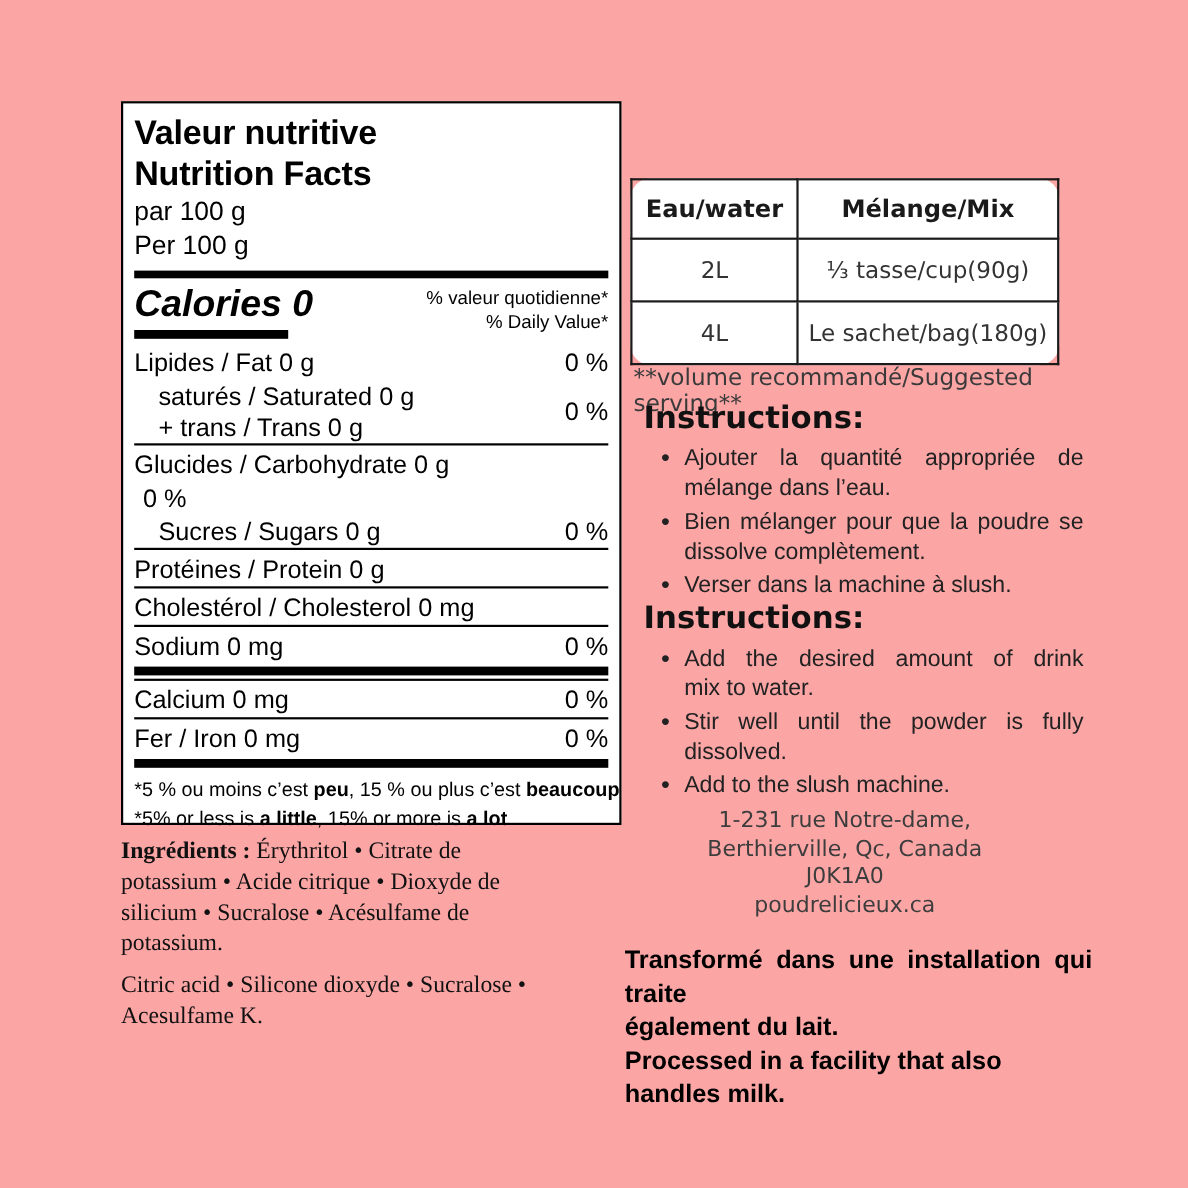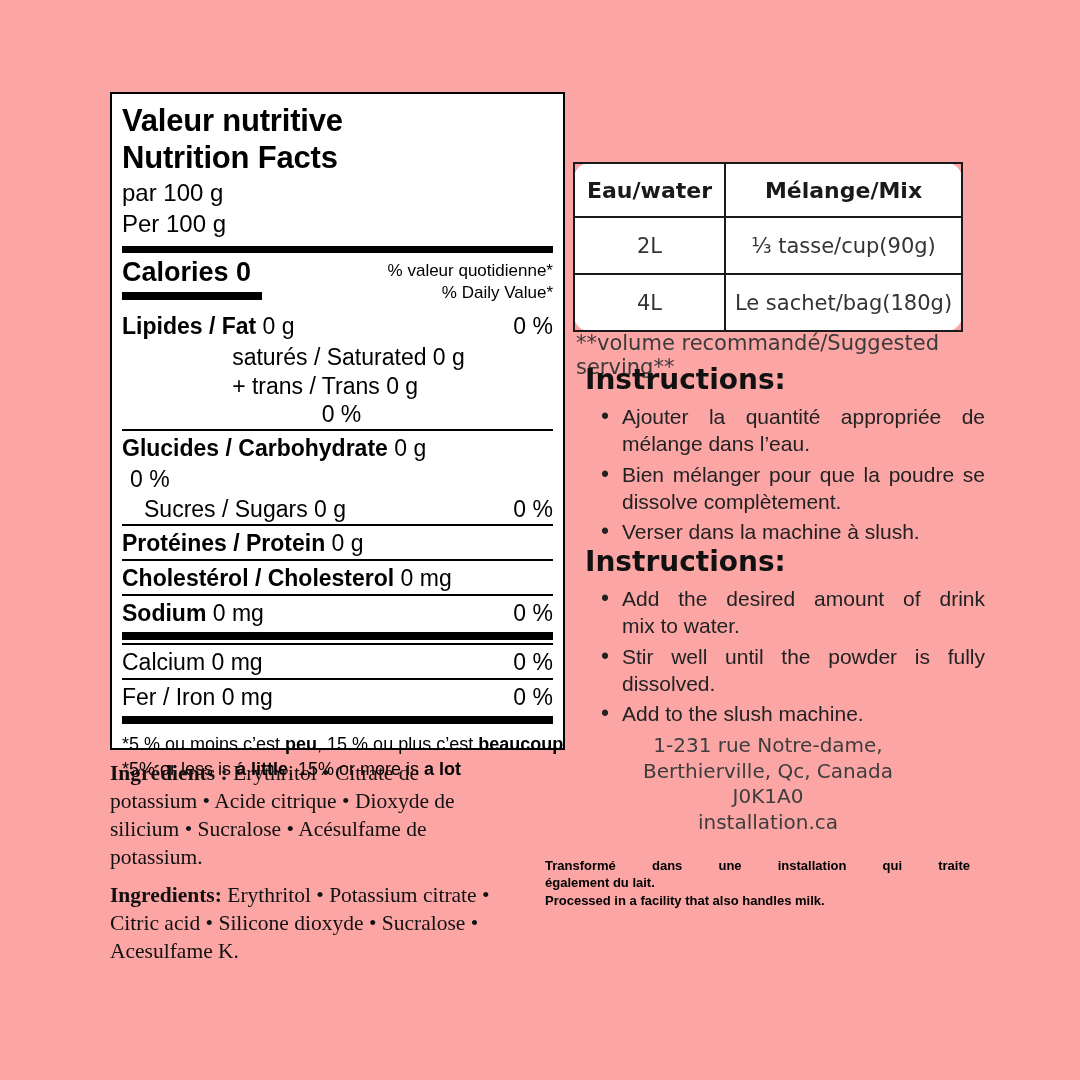--- a/index.html
+++ b/index.html
@@ -6,31 +6,31 @@
   .canvas{position:relative;width:1080px;height:1080px;background:#fca5a5;overflow:hidden;
           font-family:"Liberation Sans",sans-serif;color:#000;}
 
   
   .nfp{position:absolute;left:110px;top:92px;width:455px;height:658px;box-sizing:border-box;
        border:2px solid #000;background:#fff;padding:8px 10px 6px 10px;}
   .nfp-title{font-size:31px;font-weight:bold;line-height:1.2;letter-spacing:-0.2px;}
   .nfp-serving{font-size:24px;line-height:1.17;margin-top:3px;}
   .bar7{height:7px;background:#000;margin:7px 0 5px 0;}
   .cal-row{display:flex;justify-content:space-between;align-items:flex-start;margin:1px 0 4px 0;}
-  .cal-label{font-size:27px;font-weight:bold;line-height:1.1;}
+  .cal-label{font-size:34px;font-weight:bold;line-height:1.1;font-style:italic;}
   .cal-underline{height:8px;background:#000;width:140px;margin-top:5px;}
   .dv{text-align:right;font-weight:normal;font-size:17px;line-height:1.35;padding-top:2px;}
 
   .nrow{display:flex;justify-content:space-between;align-items:baseline;
         font-size:23px;line-height:1.22;padding:3px 0 2px 0;}
   .nrow.sub{padding:1px 0 1px 0;}
-  .nrow.center{align-items:center;flex-direction:column;}
+  .nrow.center{align-items:center;}
   .sep{border-top:2px solid #000;}
   .ind{padding-left:22px;}
-  .nm b{font-weight:bold;}
+  .nm b{font-weight:normal;}
   .nv{white-space:nowrap;padding-left:8px;}
   .thick{height:8px;background:#000;margin:3px 0;}
   .foot{font-size:18px;line-height:1.4;padding-top:5px;white-space:nowrap;}
   .foot b{font-weight:bold;}
 
   
   .mix-table{position:absolute;left:573px;top:162px;border-collapse:collapse;
              font-family:"DejaVu Sans","Liberation Sans",sans-serif;background:#fff;border-radius:19px;}
   .mix-table th,.mix-table td{border:2px solid #1a1a1a;text-align:center;vertical-align:middle;}
   .mix-table th{font-size:22px;font-weight:bold;color:#1a1a1a;height:50px;}
@@ -50,22 +50,22 @@
       font-family:"Liberation Sans",sans-serif;color:#222;}
   .bi::before{content:"\2022";position:absolute;left:16px;top:-1px;font-size:23px;}
   .stretch{text-align:justify;text-align-last:justify;}
 
   
   .addr{position:absolute;left:568px;top:733px;width:400px;text-align:center;
         font-size:20px;line-height:1.28;color:#3d3d3d;
         font-family:"DejaVu Sans","Liberation Sans",sans-serif;}
 
   
-  .milk{position:absolute;left:545px;top:857px;width:425px;font-weight:bold;
-        font-size:13px;line-height:1.33;color:#000;
+  .milk{position:absolute;left:568px;top:857px;width:425px;font-weight:bold;
+        font-size:23px;line-height:1.33;color:#000;
         font-family:"Liberation Sans",sans-serif;}
 
   
   .ing{position:absolute;left:110px;width:480px;font-size:21.5px;line-height:1.3;color:#111;
        font-family:Liberation Serif, serif;}
   .ing-fr{top:760px;}
   .ing-en{top:882px;}
   .ing b{font-weight:bold;}
   .ing .ln{white-space:nowrap;}
 </style>
@@ -200,35 +200,34 @@
     </div>
     <div class="bi">
       <div>Add to the slush machine.</div>
     </div>
   </div>
 
   <div class="addr">
     <div>1-231 rue Notre-dame,</div>
     <div>Berthierville, Qc, Canada</div>
     <div>J0K1A0</div>
-    <div>installation.ca</div>
+    <div>poudrelicieux.ca</div>
   </div>
 
   <div class="milk">
     <div class="stretch">Transformé dans une installation qui traite</div>
     <div>également du lait.</div>
     <div>Processed in a facility that also handles milk.</div>
   </div>
 
   <div class="ing ing-fr">
     <div class="ln"><b>Ingrédients :</b><span> Érythritol • Citrate de</span></div>
     <div class="ln">potassium • Acide citrique • Dioxyde de</div>
     <div class="ln">silicium • Sucralose • Acésulfame de</div>
     <div class="ln">potassium.</div>
   </div>
 
   <div class="ing ing-en">
-    <div class="ln"><b>Ingredients:</b><span> Erythritol • Potassium citrate •</span></div>
     <div class="ln">Citric acid • Silicone dioxyde • Sucralose •</div>
     <div class="ln">Acesulfame K.</div>
   </div>
 
 </div>
 
 </body></html>

